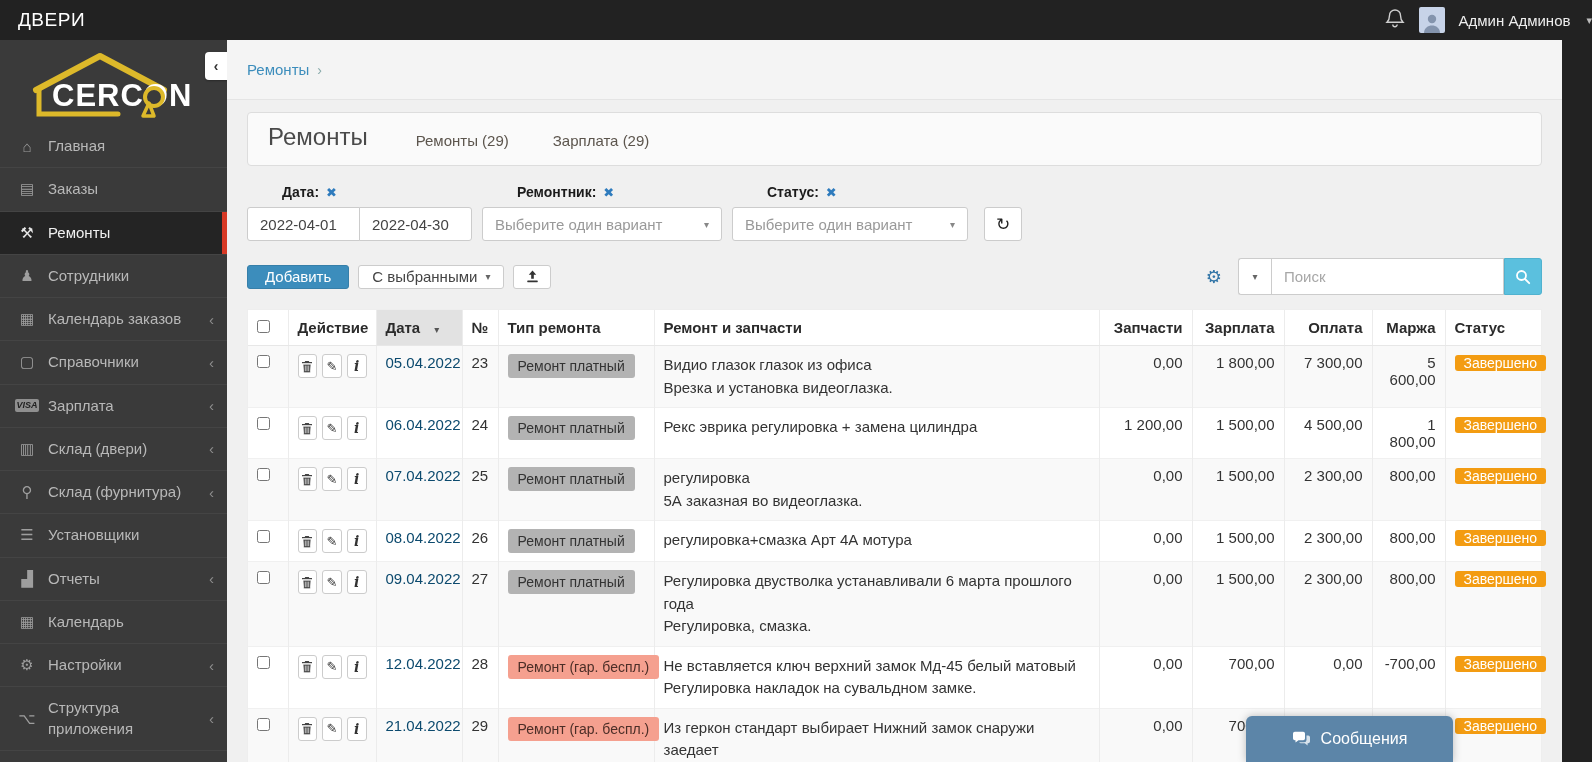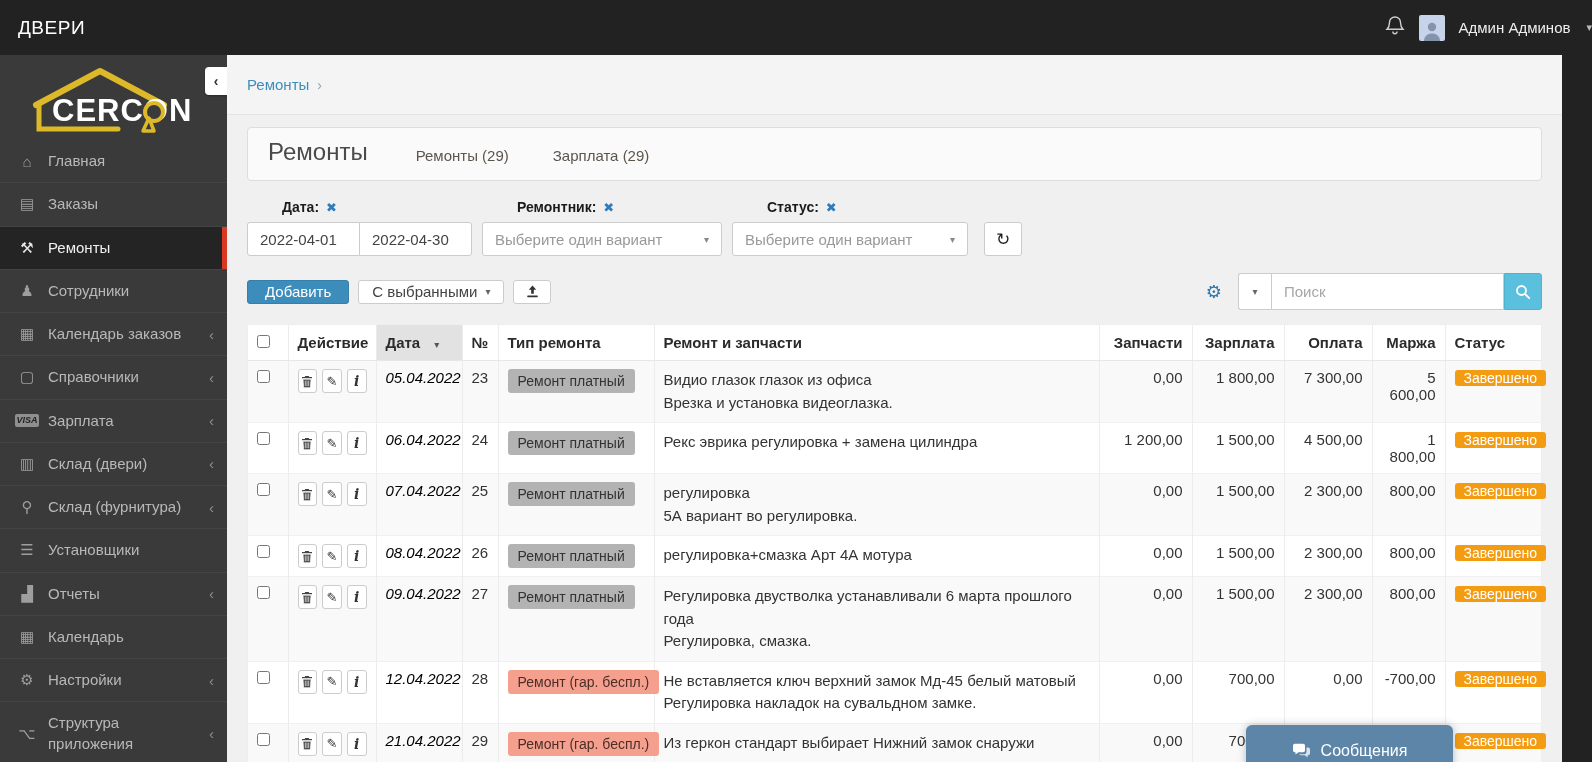--- a/index.html
+++ b/index.html
@@ -1,20 +1,20 @@
 <!DOCTYPE html>
 <html lang="ru"><head>
 <meta charset="utf-8">
 <style>
   * { box-sizing: border-box; margin: 0; padding: 0; }
   html, body { width: 1592px; height: 762px; overflow: hidden;
     font-family: "Liberation Sans", "DejaVu Sans", sans-serif; font-size: 14px; color: #333; background: #efefef; }
 
   
-  .topbar { height: 55px; background: #222; display: flex; align-items: center; color: #fff; position: relative; z-index: 30; }
+  .topbar { height: 40px; background: #222; display: flex; align-items: center; color: #fff; position: relative; z-index: 30; }
   .brand { padding: 0 18px; font-size: 19px; letter-spacing: .5px; }
   .topbar-right { margin-left: auto; display: flex; align-items: center; gap: 14px; }
   .bell { width: 20px; height: 22px; }
   .avatar { width: 26px; height: 26px; background: #c7d3e8; border-radius: 2px; overflow: hidden; display: flex; align-items: flex-end; justify-content: center; }
   .username { font-size: 15px; color: #eee; }
   .user-caret { font-size: 11px; color: #bbb; margin-left: 2px; }
 
   
   .app { display: flex; height: 722px; }
   .sidebar { width: 227px; background: #3a3a3a; position: relative; flex: 0 0 227px; overflow: hidden; }
@@ -99,30 +99,30 @@
   tbody tr { border-bottom: 1px solid #f0f0f0; }
   tbody tr:nth-child(odd) { background: #f9f9f9; }
   .col-check { width: 40px; } .col-action { width: 88px; } .col-date { width: 86px; } .col-num { width: 36px; }
   .col-type { width: 156px; } .col-repair { width: auto; } .col-parts { width: 93px; } .col-salary { width: 92px; }
   .col-payment { width: 88px; } .col-margin { width: 73px; } .col-status { width: 96px; }
   td.amount, th.amount { text-align: right; }
   .actions { display: flex; gap: 5px; }
   .action-btn { width: 26px; height: 24px; background: #fff; border: 1px solid #ccc; border-radius: 3px; cursor: pointer;
     display: flex; align-items: center; justify-content: center; font-size: 13px; color: #333; padding: 0; }
   .action-btn .info-i { font-family: "DejaVu Serif", serif; font-weight: bold; font-style: italic; font-size: 14px; }
-  .date-link { color: #000000; cursor: pointer; font-style: italic; }
+  .date-link { color: #0c4a6e; cursor: pointer; }
   .type-badge { display: inline-block; padding: 4px 10px; border-radius: 3px; font-size: 14px; white-space: nowrap; }
   .badge-paid { background: #b3b3b3; color: #333; }
   .badge-free { background: #f5a08f; color: #4c2e27; }
   .repair-lines div { line-height: 1.5; }
   .status-badge { display: inline-block; background: #f39c12; color: #fff; padding: 0 9px; border-radius: 3px; font-size: 14px; }
   td.status-cell { text-align: right; }
 
   
-  .messages-btn { position: absolute; right: 109px; bottom: 0; width: 207px; height: 52px; background: #5c85a8;
+  .messages-btn { position: absolute; right: 109px; bottom: 0; width: 207px; height: 46px; background: #5c85a8;
     border: none; border-radius: 6px 6px 0 0; color: #fff; font-size: 16px; font-family: inherit; cursor: pointer;
     display: flex; align-items: center; justify-content: center; gap: 10px; box-shadow: 0 0 8px rgba(0,0,0,.25); z-index: 20; }
 </style>
 </head>
 <body>
 
 <div class="topbar">
   <div class="brand">ДВЕРИ</div>
   <div class="topbar-right">
     <span>
@@ -442,21 +442,21 @@
                       <span class="info-i">i</span>
                     </button>
       </div>
     </td>
     <td><span class="date-link">07.04.2022</span></td>
     <td class="row-num">25</td>
     <td><span class="type-badge badge-paid">Ремонт платный</span></td>
     <td>
                   <div class="repair-lines">
                     <div>регулировка</div>
-                    <div>5А вариант во регулировка.</div>
+                    <div>5А заказная во видеоглазка.</div>
                   </div>
                 </td>
     <td class="amount amt-parts">0,00</td>
     <td class="amount amt-salary">1 500,00</td>
     <td class="amount amt-payment">2 300,00</td>
     <td class="amount amt-margin">800,00</td>
     <td class="status-cell"><span class="status-badge">Завершено</span></td>
   </tr>
 
   <tr>

